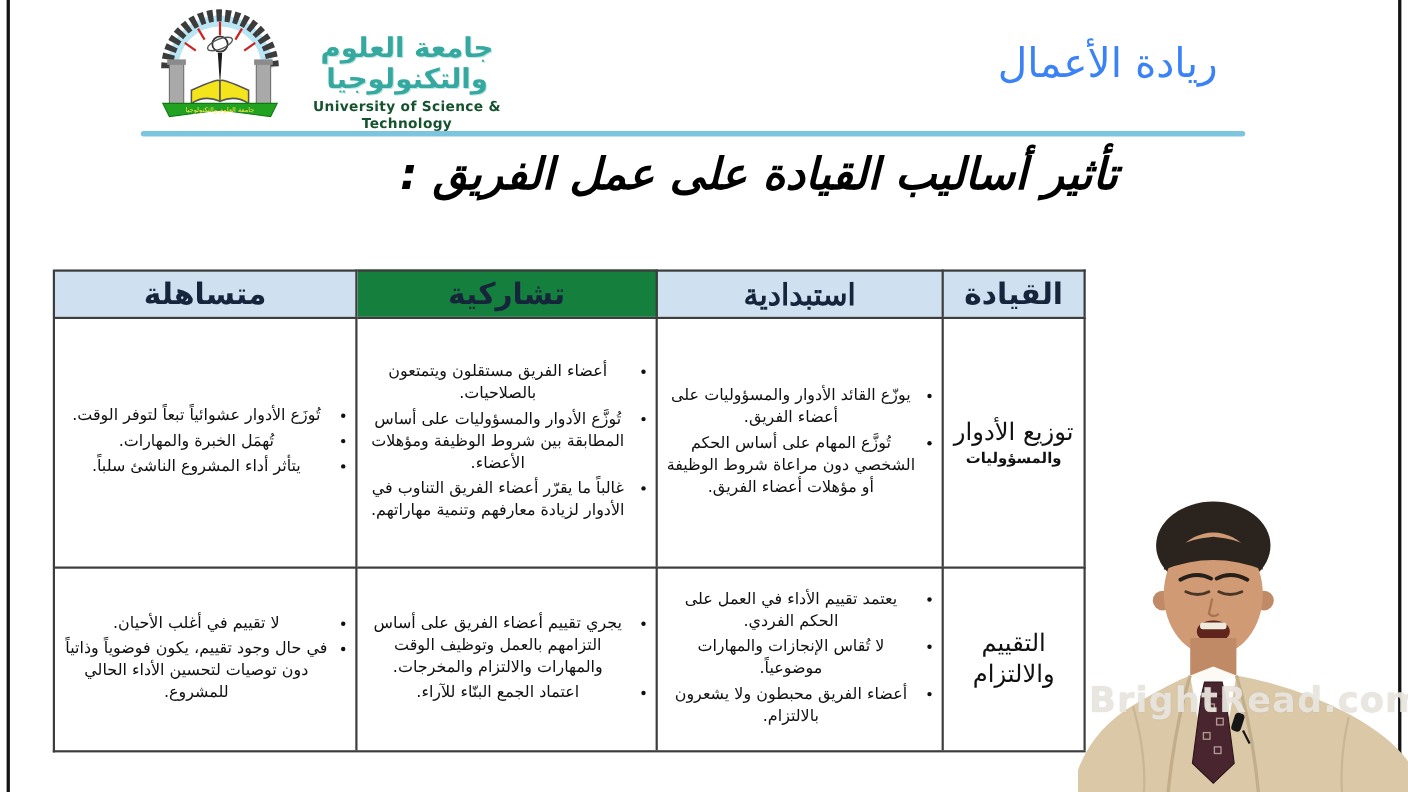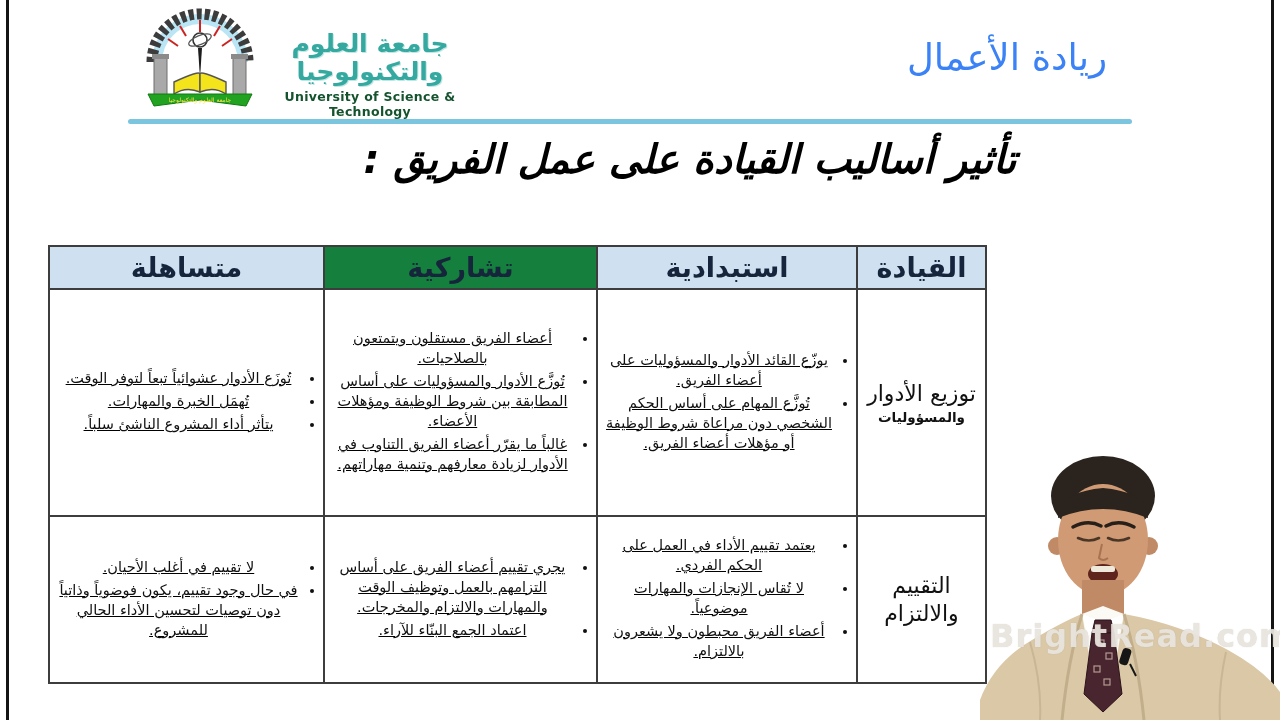--- a/index.html
+++ b/index.html
@@ -32,21 +32,21 @@
                 grid-template-rows:43px 227px 167px;
                 border-left:2px solid #3d3d3d; border-bottom:2px solid #3d3d3d;
                 background:#ffffff; z-index:2; }
   .tcell { border-right:2px solid #3d3d3d; border-top:2px solid #3d3d3d;
            display:flex; flex-direction:column; justify-content:center; }
   .thead { background:#cfe1f1; align-items:center; font-weight:bold; font-size:27px;
            color:#16253c; direction:rtl; }
   .rowhead { align-items:center; text-align:center; direction:rtl; color:#111; }
   .rowhead .main { font-weight:normal; font-size:22px; line-height:1.25; }
   .rowhead .sub  { font-weight:bold; font-size:13.5px; margin-top:2px; }
-  .bodycell { padding:8px 4px; direction:rtl;text-decoration:underline; }
+  .bodycell { padding:8px 4px; direction:rtl; }
   .bodycell ul { list-style:disc; margin:0; padding:0 20px 0 4px; }
   .bodycell li { font-size:14.5px; line-height:1.38; color:#101010; text-align:center;
                  margin-bottom:3px; }
 
   
   .presenter { position:absolute; left:980px; top:448px; width:300px; height:272px; z-index:3; }
 
   
   .watermark { position:absolute; left:984px; top:600px; width:296px; height:72px; z-index:4;
                display:flex; align-items:center; gap:6px; pointer-events:none; }
@@ -92,21 +92,21 @@
 
   <div class="course-title">ريادة الأعمال</div>
 
   <div class="header-divider" style="background: rgb(124, 197, 222);"></div>
 
   <div class="slide-title" style="color: #000000; font-style: italic;">تأثير أساليب القيادة على عمل الفريق :</div>
 
   <div class="lead-table">
 
     <div class="tcell thead" style="background: rgb(207, 225, 241);">القيادة</div>
-    <div class="tcell thead" style="background: rgb(207, 225, 241);">استبدادية</div>
+    <div class="tcell thead" style="background: rgb(207, 225, 241); font-family: Liberation Serif, serif;">استبدادية</div>
     <div class="tcell thead" style="background: #15803d;">تشاركية</div>
     <div class="tcell thead" style="background: rgb(207, 225, 241);">متساهلة</div>
 
     <div class="tcell rowhead">
       <div class="main">توزيع الأدوار</div>
       <div class="sub">والمسؤوليات</div>
     </div>
     <div class="tcell bodycell">
       <ul>
           <li>يوزّع القائد الأدوار والمسؤوليات على أعضاء الفريق.</li>

